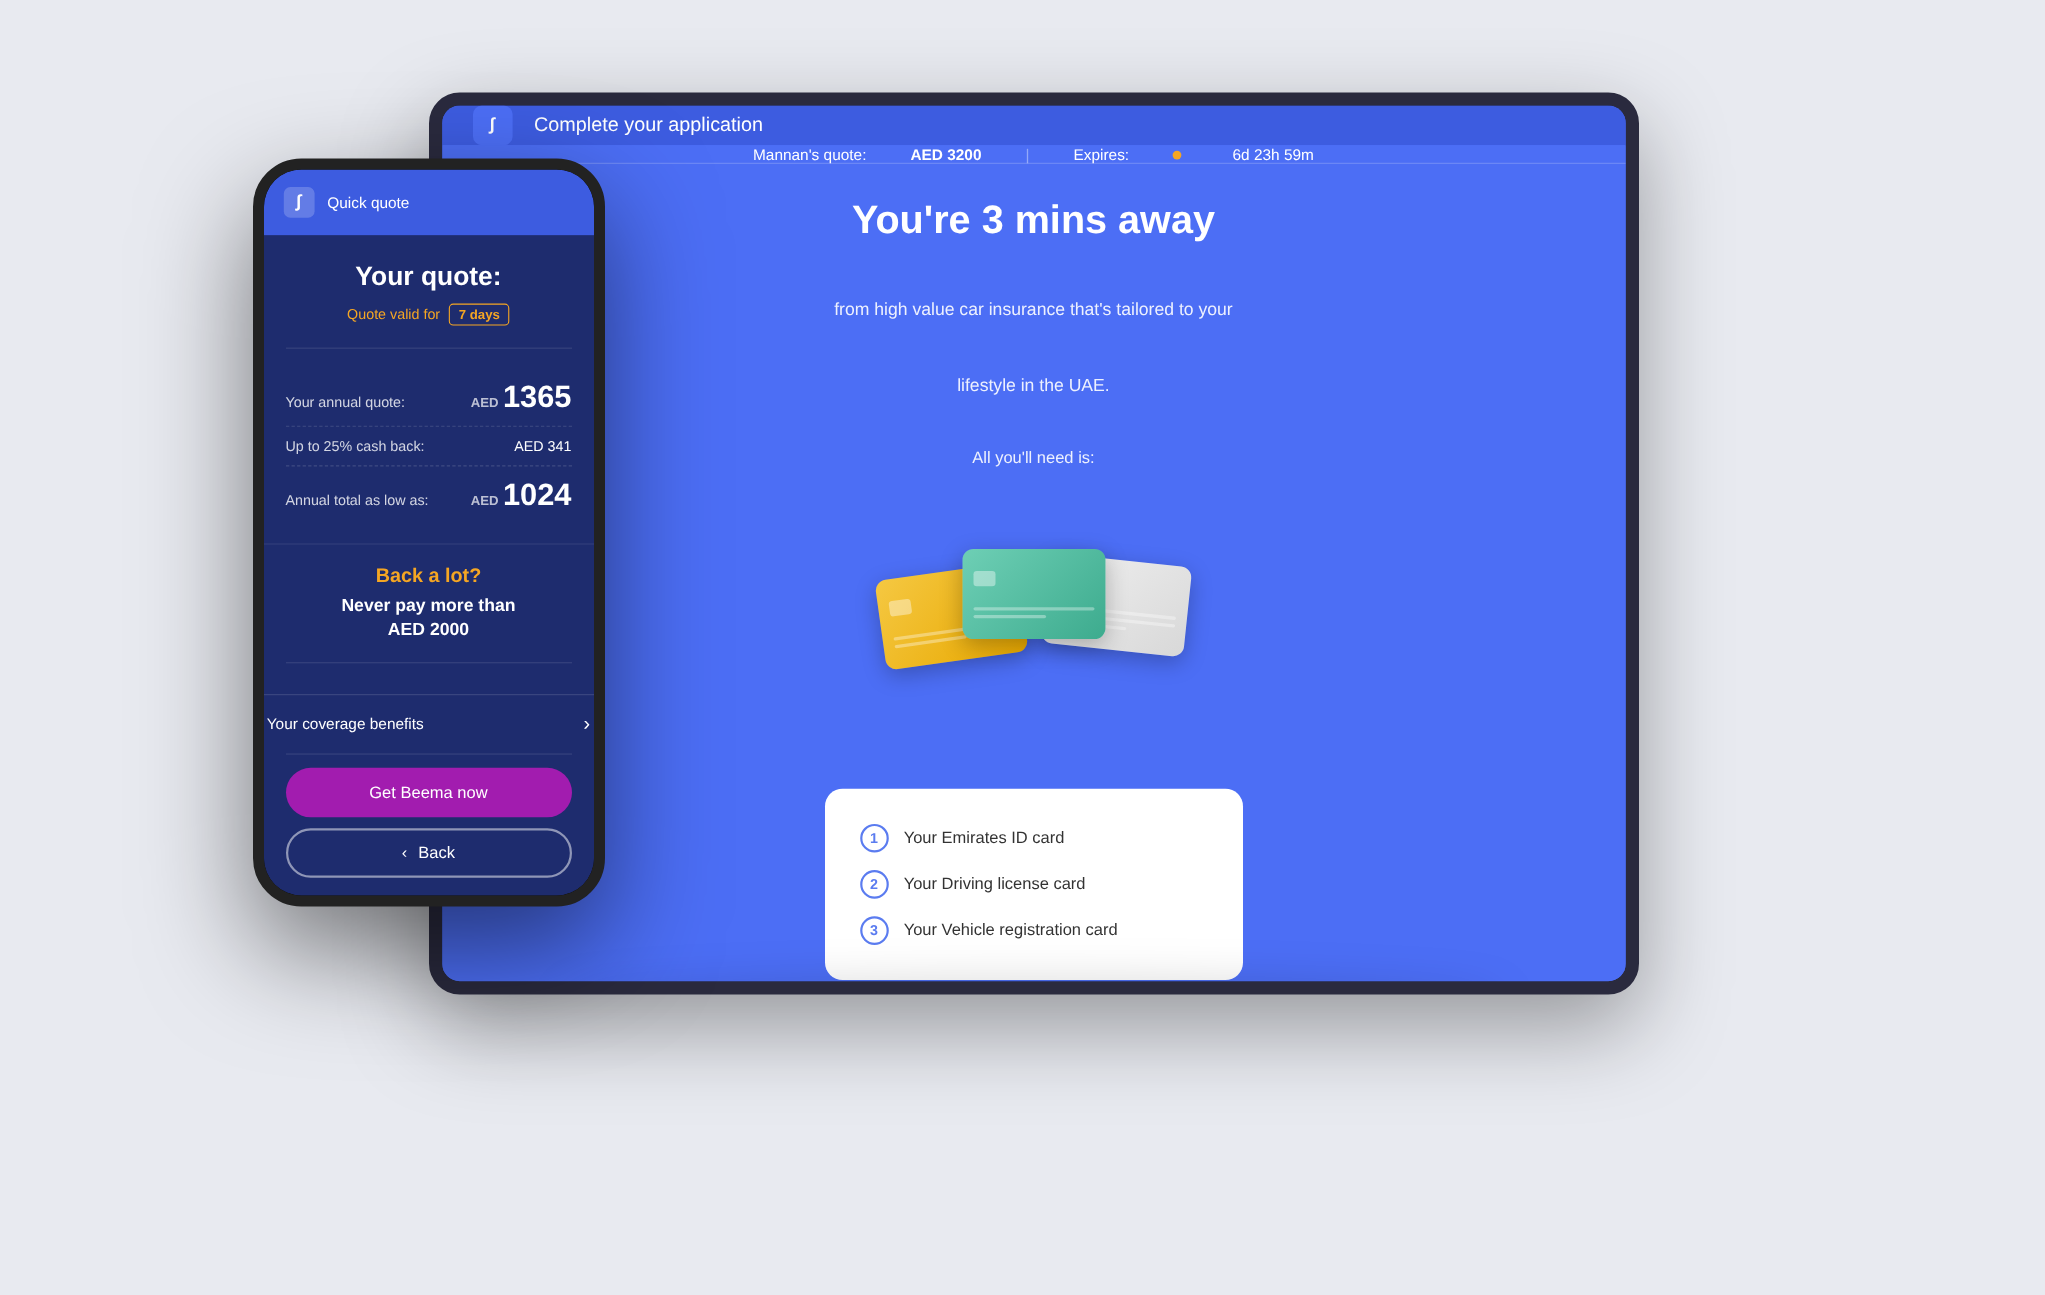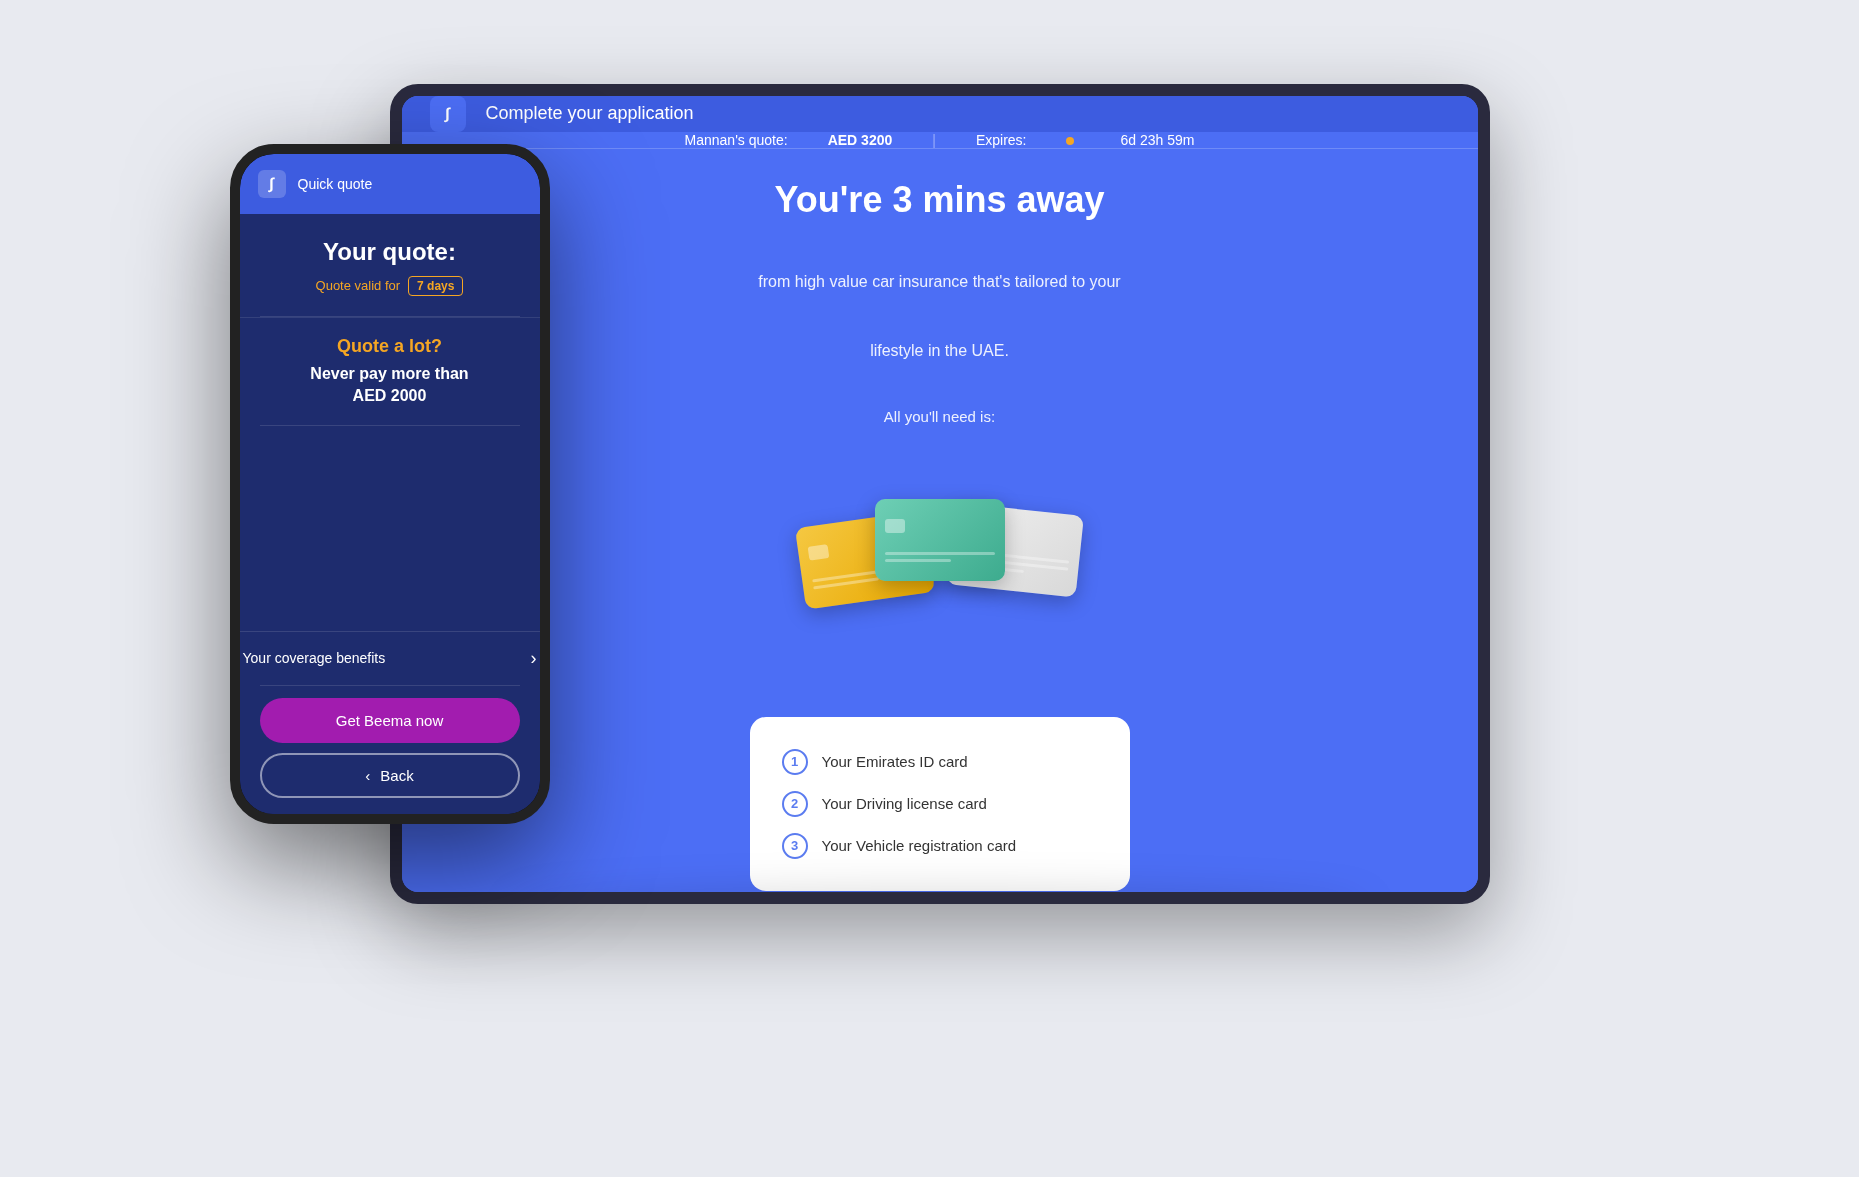--- a/index.html
+++ b/index.html
@@ -590,23 +590,41 @@
         <div class="phone-quote-section">
           <div class="phone-quote-title">Your quote:</div>
           <div class="quote-valid-row">
             <span>Quote valid for</span>
             <span class="quote-valid-badge">7 days</span>
           </div>
         </div>
 
         <div class="phone-divider"></div>
 
+        <div class="phone-pricing">
+          <div class="pricing-row">
+            <span class="pricing-label">Your annual quote:</span>
+            <span class="pricing-value large">
+              <span class="pricing-prefix">AED</span>1365
+            </span>
+          </div>
+          <div class="pricing-row">
+            <span class="pricing-label">Up to 25% cash back:</span>
+            <span class="pricing-value">AED 341</span>
+          </div>
+          <div class="pricing-row">
+            <span class="pricing-label">Annual total as low as:</span>
+            <span class="pricing-value large">
+              <span class="pricing-prefix">AED</span>1024
+            </span>
+          </div>
+        </div>
 
         <div class="phone-promo">
-          <div class="promo-title">Quote a lot?</div>
+          <div class="promo-title">Back a lot?</div>
           <div class="promo-text">Never pay more than<br>AED 2000</div>
         </div>
 
         <div class="phone-divider"></div>
         <div class="phone-coverage">
           <span class="coverage-label">Your coverage benefits</span>
           <span class="coverage-arrow">›</span>
         </div>
         <div class="phone-divider"></div>
 

